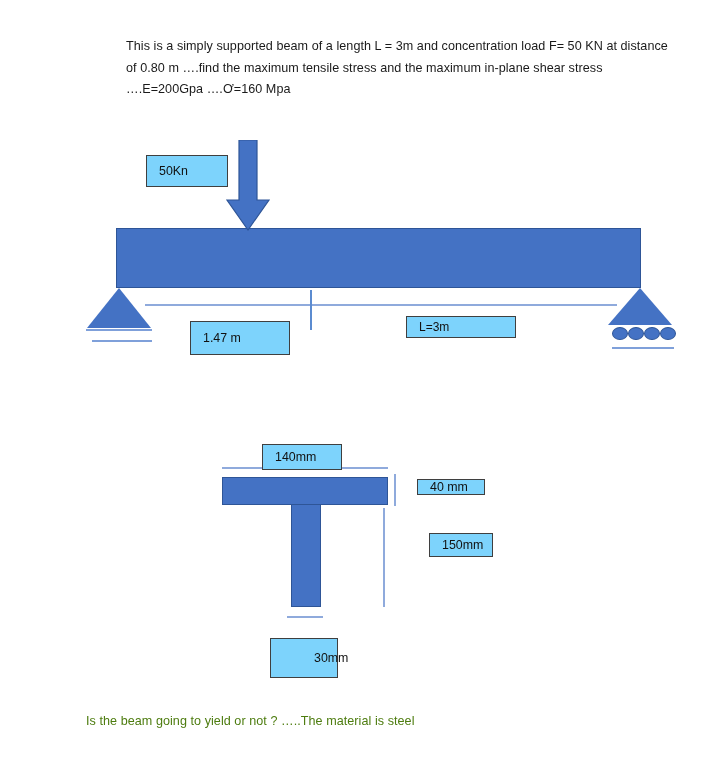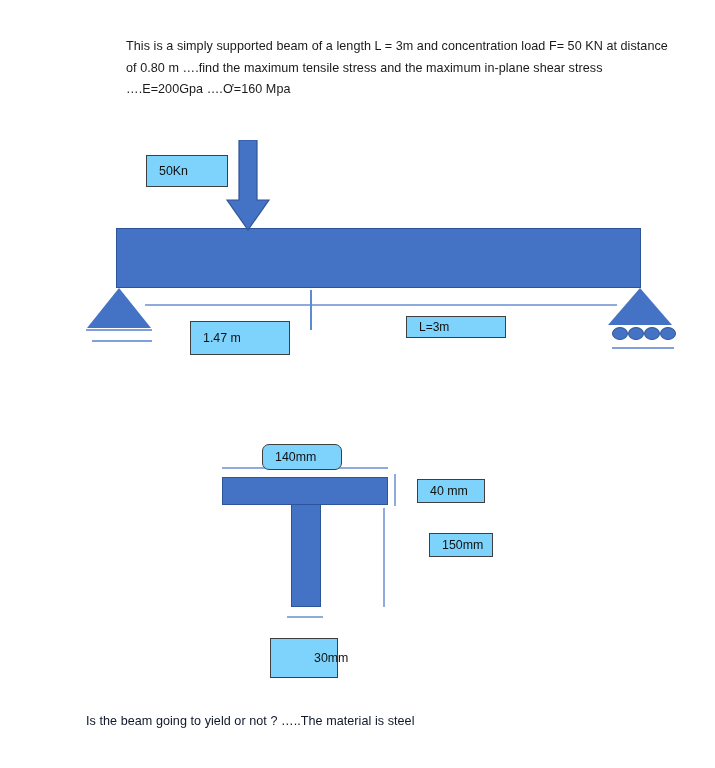--- a/index.html
+++ b/index.html
@@ -31,21 +31,21 @@
     letter-spacing: 0.05px;
     margin-left: 40px;
   }
   #closing-question {
     position: absolute;
     left: 86px;
     top: 712px;
     width: 500px;
     font-size: 12.6px;
     line-height: 19px;
-    color: #0f172a;
+    color: #4d7c0f;
     letter-spacing: 0.05px;
   }
 
   
   .callout {
     position: absolute;
     box-sizing: border-box;
     background: #7dd3fc;
     border: 1.2px solid #3f3f3f;
     display: flex;
@@ -138,38 +138,38 @@
     <div class="roller-ball" style="left:644px; top:327px; width:16px; height:13px;"></div>
     <div class="roller-ball" style="left:660px; top:327px; width:16px; height:13px;"></div>
     <div class="ground-line pale" style="left:612px; top:347px; width:62px; height:2px;"></div>
 
     <div class="dim-line-h" style="left:145px; top:304px; width:470px;"></div>
     <div class="dim-line-v strong" style="left:310px; top:290px; height:40px;"></div>
     <div class="dim-line-h pale" style="left:605px; top:304px; width:12px;"></div>
 
     <div class="callout" style="left:190px; top:321px; width:100px; height:34px;">1.47 m</div>
 
-    <div class="callout" style="left:406px; top:316px; width:100px; height:22px; font-size:12px;">L=3m</div>
+    <div class="callout" style="left:406px; top:316px; width:110px; height:22px; font-size:12px;">L=3m</div>
   </div>
 
   <div>
 
     <div class="dim-line-h" style="left:222px; top:467px; width:166px;"></div>
 
-    <div class="callout" style="left:262px; top:444px; width:80px; height:26px; font-size:12.4px;border-radius:7px;">140mm</div>
+    <div class="callout" style="left:262px; top:444px; width:80px; height:26px; font-size:12.4px;">140mm</div>
 
     <div class="beam-bar" style="left:222px; top:477px; width:166px; height:28px;"></div>
 
     <div class="beam-bar" style="left:291px; top:505px; width:30px; height:102px; border-top:none;"></div>
 
     <div class="dim-line-v" style="left:394px; top:474px; height:32px;"></div>
 
     <div class="dim-line-v" style="left:383px; top:508px; height:99px;"></div>
 
-    <div class="callout" style="left:417px; top:479px; width:68px; height:24px;">40 mm</div>
+    <div class="callout" style="left:417px; top:479px; width:68px; height:16px;">40 mm</div>
 
     <div class="callout" style="left:429px; top:533px; width:64px; height:24px;">150mm</div>
 
     <div class="dim-line-h" style="left:287px; top:616px; width:36px;"></div>
 
     <div class="callout" style="left:270px; top:638px; width:68px; height:40px;padding-left:43px;">30mm</div>
   </div>
 
   <div id="closing-question">Is the beam going to yield or not ? …..The material is steel</div>
 

